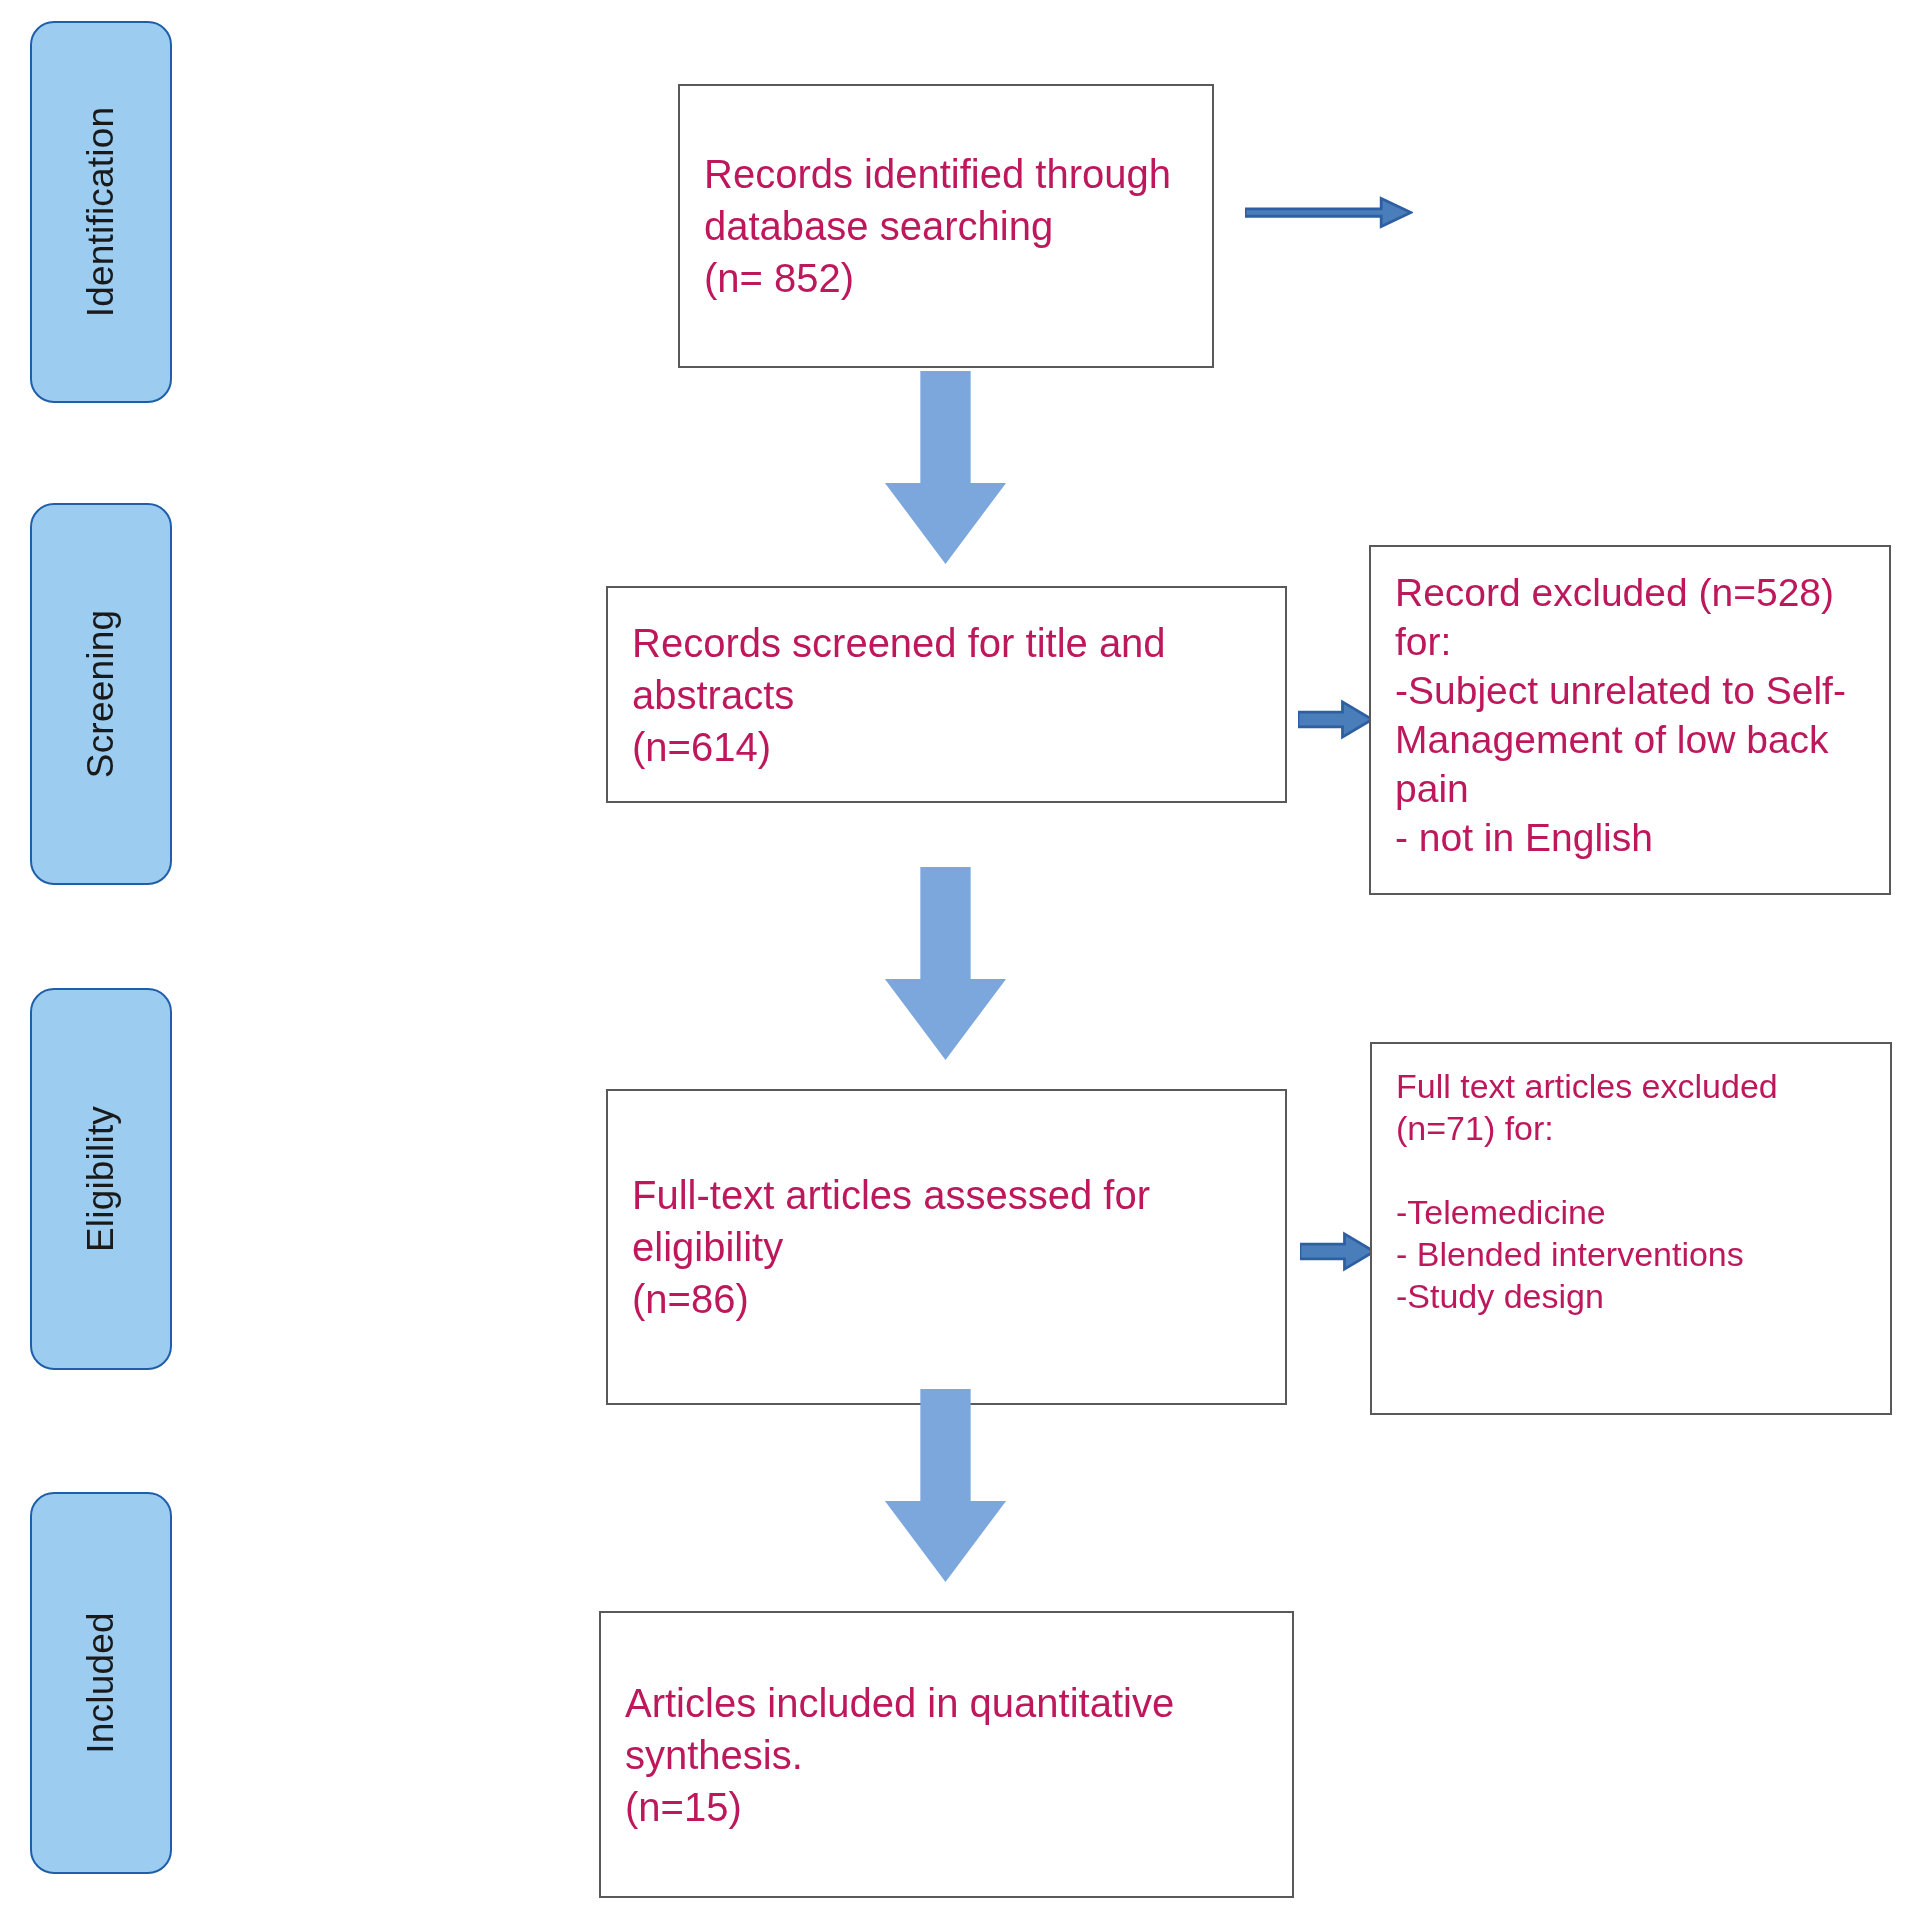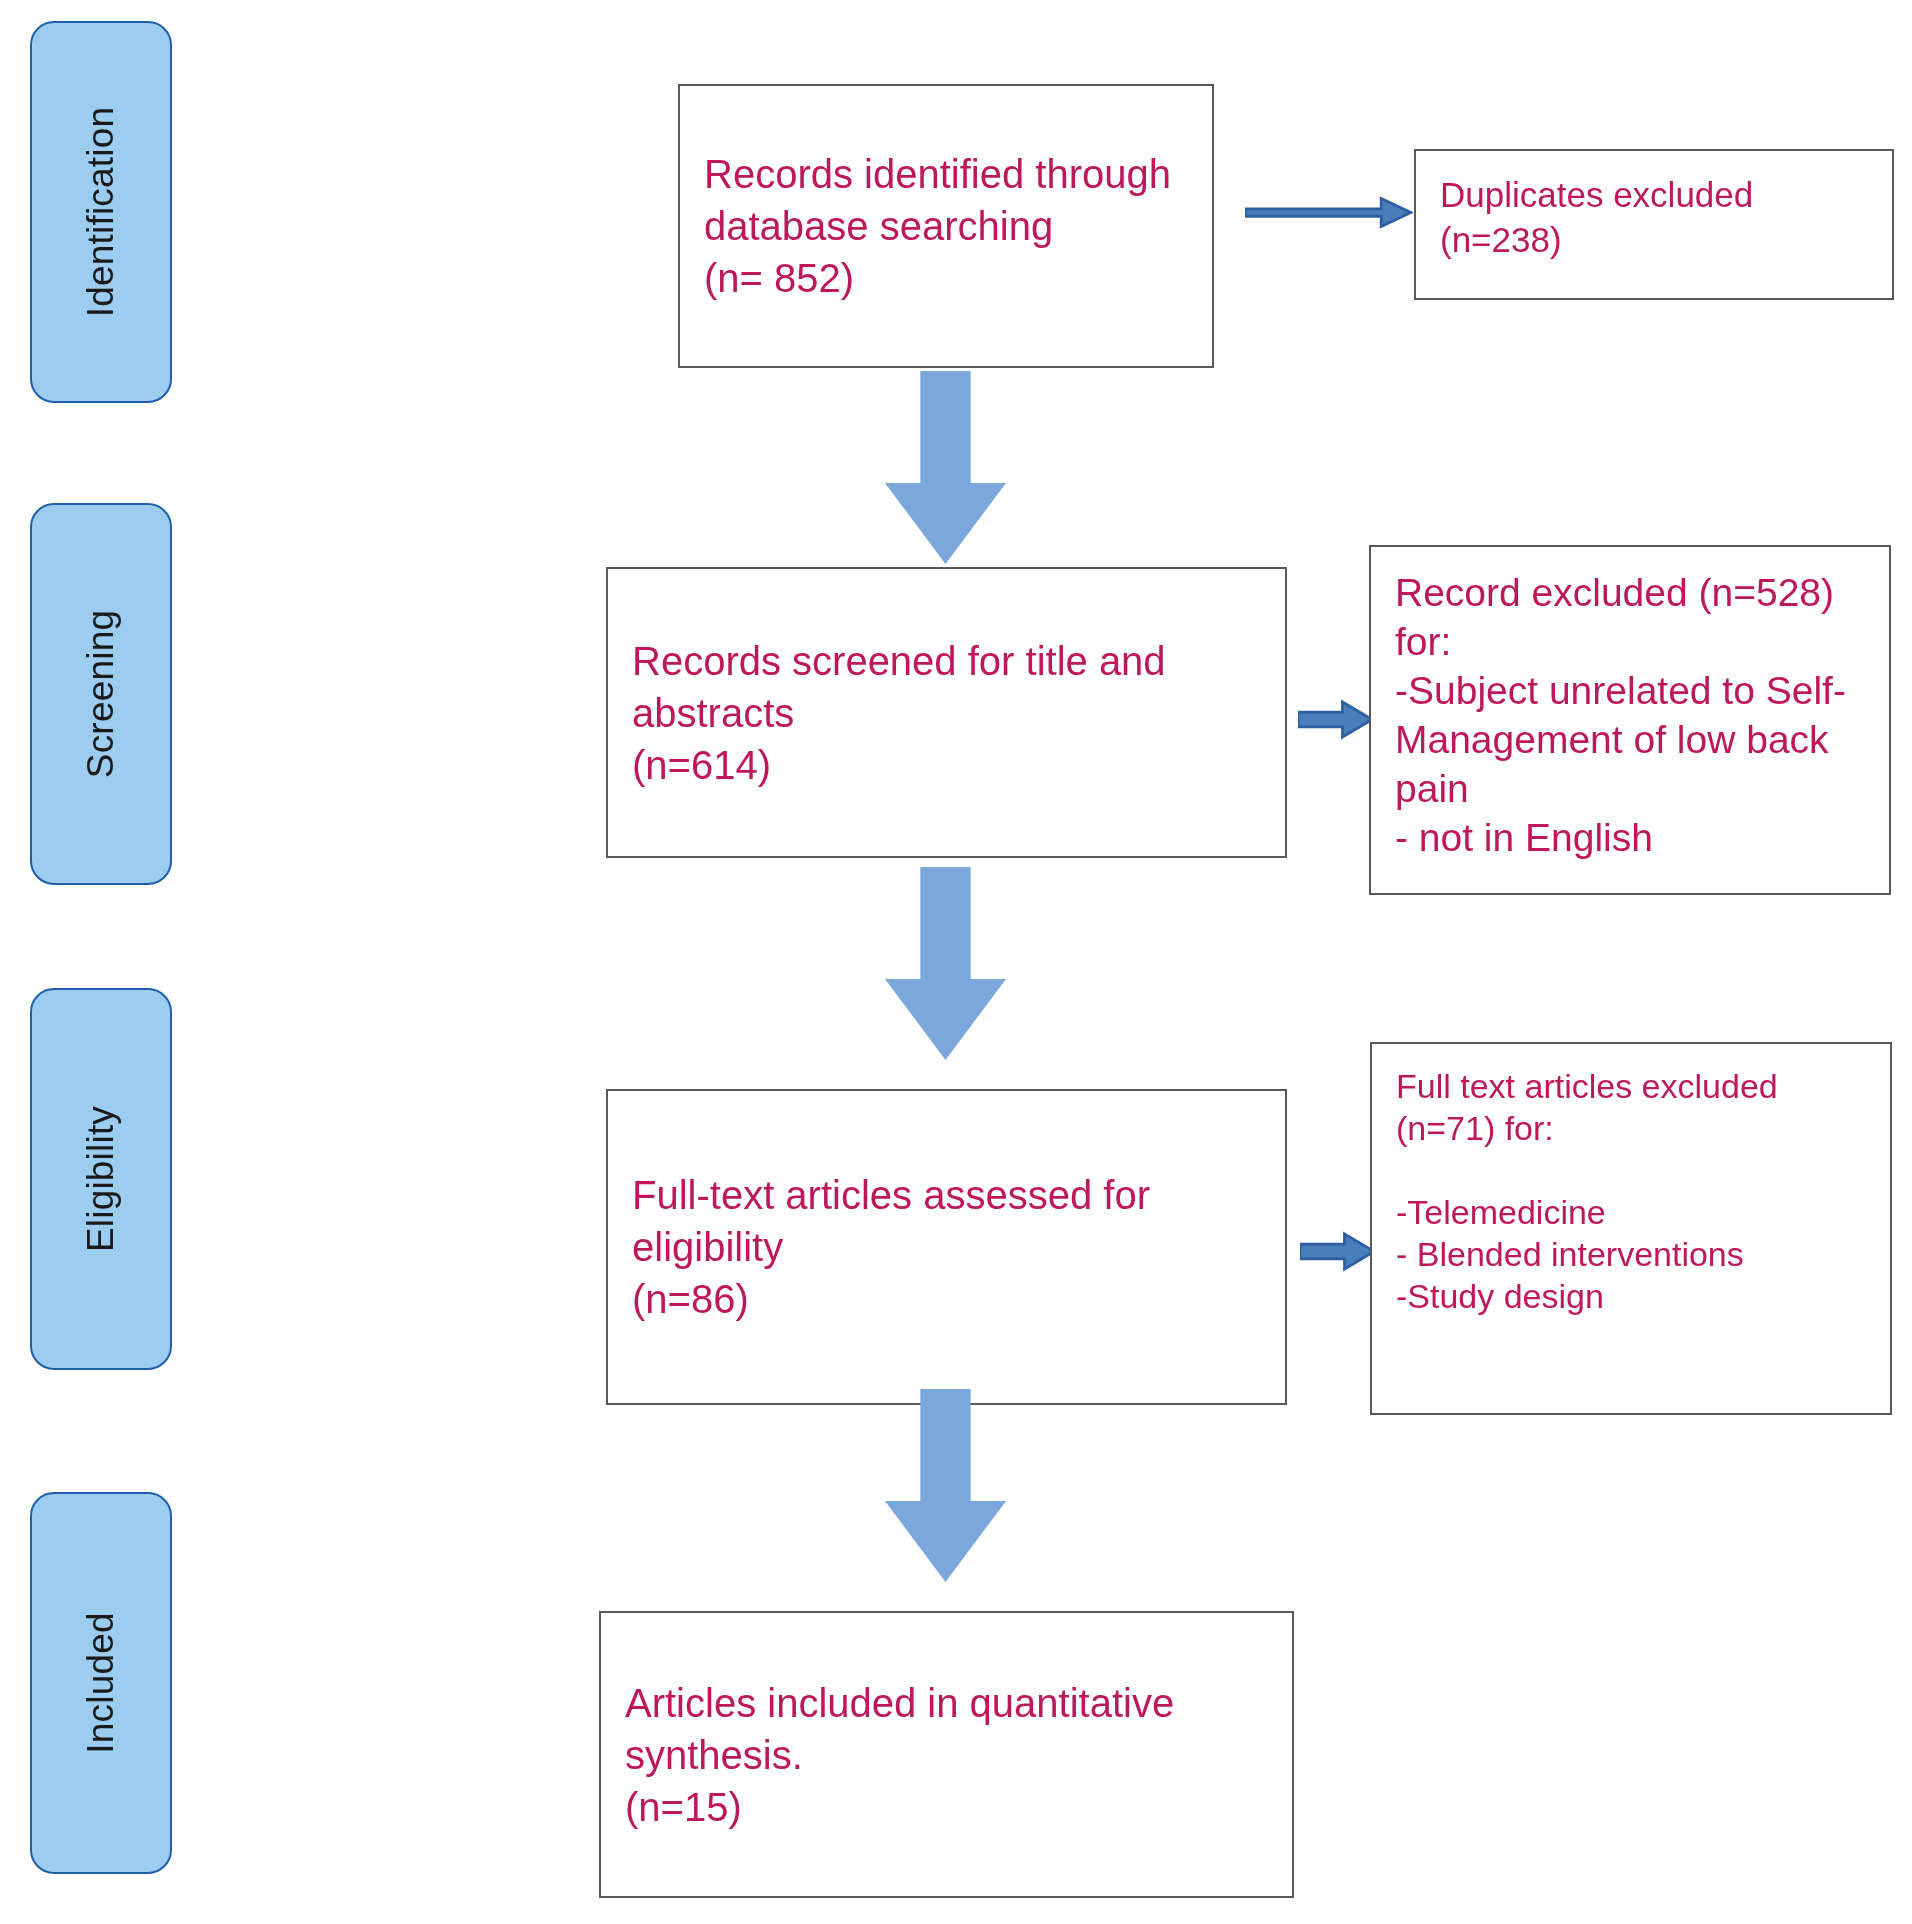--- a/index.html
+++ b/index.html
@@ -101,32 +101,28 @@
 database searching
 (n= 852)</div>
   </div>
 
   <div class="line-arrow" style="left:1245px; top:192px; width:168px; height:41px;">
     <svg width="168" height="41" viewBox="0 0 180 44">
       <path d="M0,18 L146,18 L146,7 L178,22 L146,37 L146,26 L0,26 Z" fill="#4A7EBB" stroke="#2E5FA3" stroke-width="3" stroke-linejoin="miter"></path>
     </svg>
   </div>
 
-  <div class="flow-box align-top" style="left:1414px; top:149px; width:480px; height:151px;">
-    <div class="box-text" style="font-size:35px; line-height:1.30;">Duplicates excluded
-(n=238)</div>
-  </div>
 
   <div class="block-arrow-down" style="left:884px; top:371px; width:123px; height:194px;">
     <svg width="123" height="194" viewBox="0 0 132 208">
       <path d="M39,0 L93,0 L93,120 L131,120 L66,207 L1,120 L39,120 Z" fill="#7BA7DC"></path>
     </svg>
   </div>
 
-  <div class="flow-box" style="left:606px; top:567px; width:681px; height:291px;justify-content:flex-end;">
+  <div class="flow-box" style="left:606px; top:586px; width:681px; height:217px;justify-content:flex-end;">
     <div class="box-text">Records screened for title and
 abstracts
 (n=614)</div>
   </div>
 
   <div class="line-arrow" style="left:1298px; top:699px; width:76px; height:41px;">
     <svg width="76" height="41" viewBox="0 0 82 44">
       <path d="M0,14 L48,14 L48,3 L80,22 L48,41 L48,30 L0,30 Z" fill="#4A7EBB" stroke="#2E5FA3" stroke-width="3" stroke-linejoin="miter"></path>
     </svg>
   </div>

